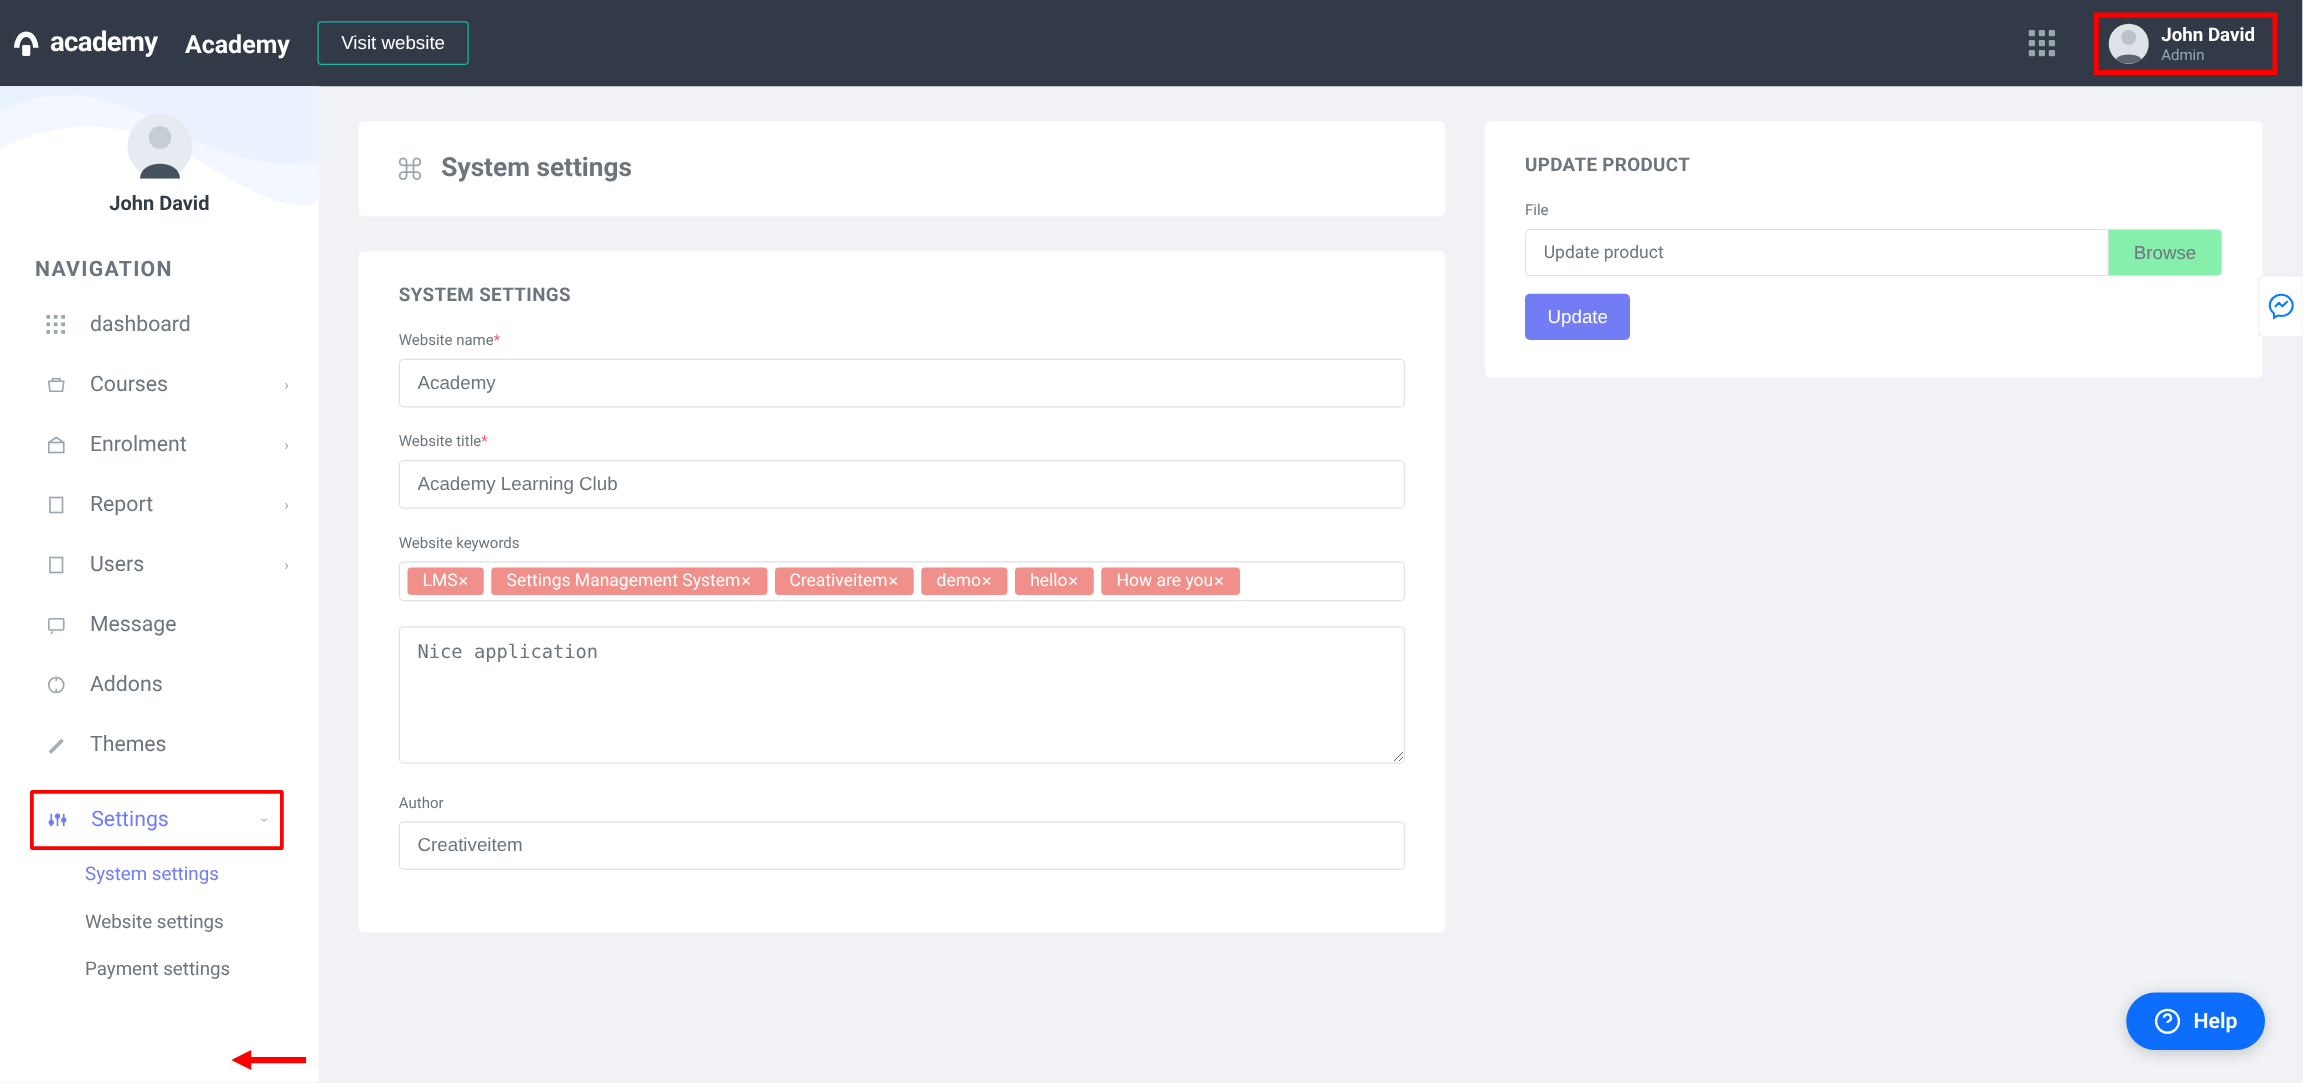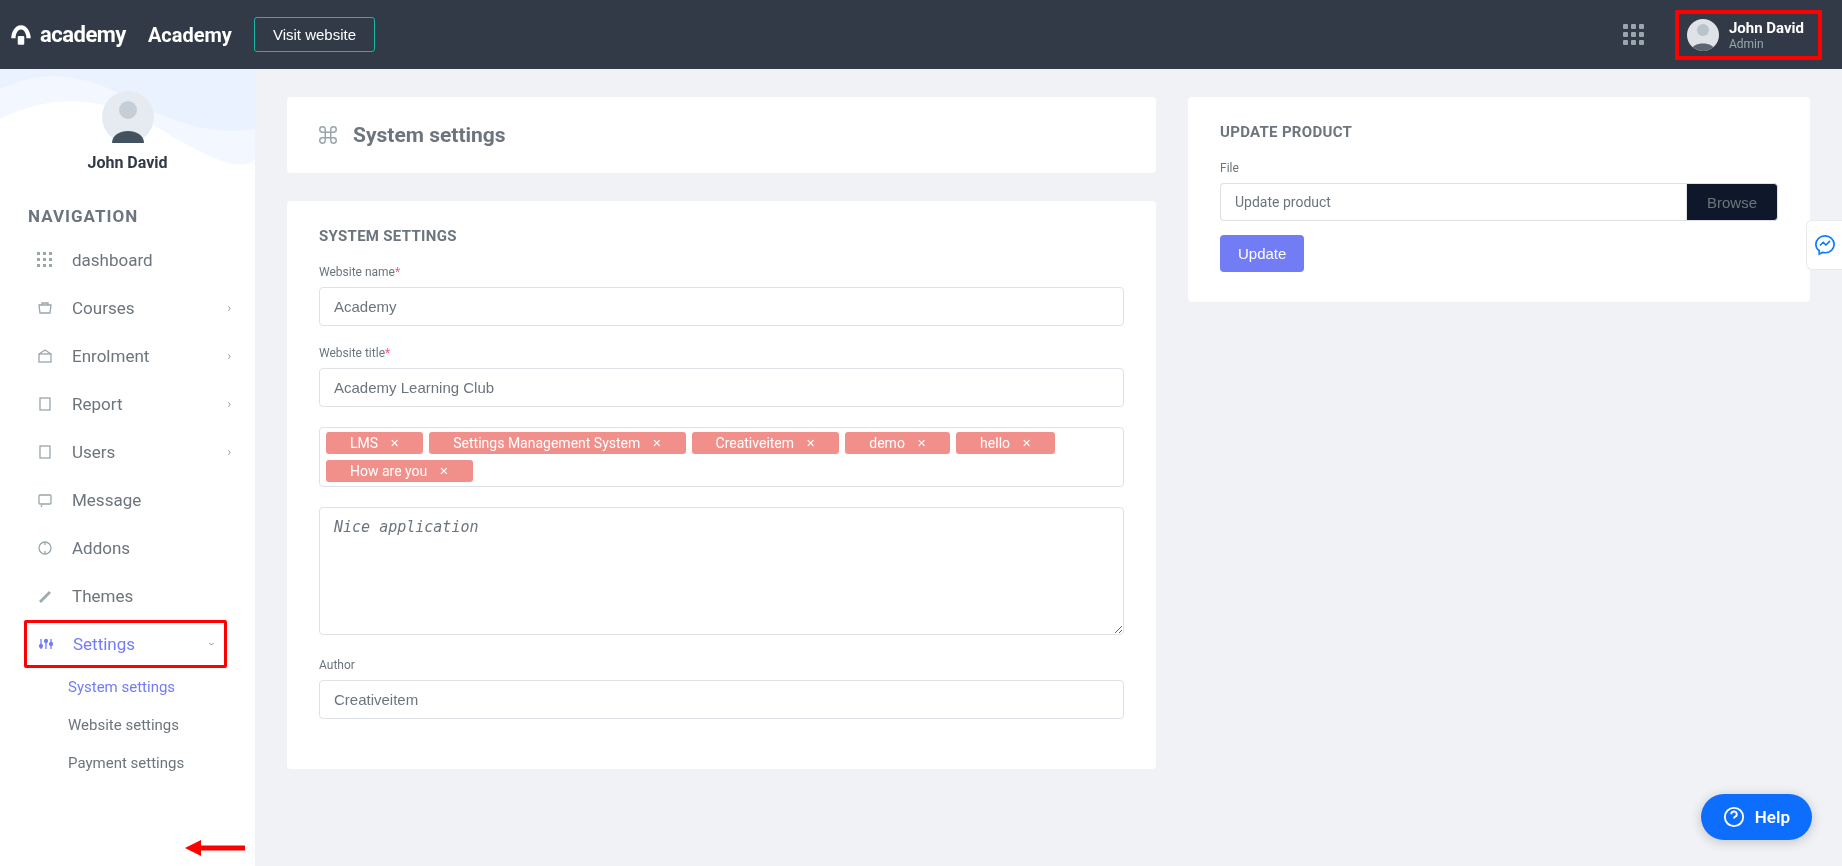--- a/index.html
+++ b/index.html
@@ -25,44 +25,44 @@
 .layout { display: flex; height: 797px; }
 .sidebar { width: 255px; background: #fff; position: relative; overflow: hidden; }
 .sidebar-bg { position: absolute; top: 0; left: 0; right: 0; height: 130px; pointer-events: none; opacity: .18; }
 .sidebar-avatar { width: 52px; height: 52px; border-radius: 50%; background: #e6ebf1; margin: 22px auto 10px; display: flex; align-items: center; justify-content: center; position: relative; }
 .sidebar-username { text-align: center; font-weight: 700; color: #313a46; font-size: 16px; margin-bottom: 24px; }
 .nav-title { font-size: 17px; font-weight: 700; letter-spacing: 1px; color: #6c757d; padding: 10px 28px 10px 28px; }
 .nav-item { display: flex; align-items: center; padding: 14px 20px 14px 36px; color: #6c757d; cursor: pointer; font-size: 17px; gap: 18px; position: relative; }
 .nav-item .ico { width: 18px; height: 18px; display: inline-flex; align-items: center; justify-content: center; }
 .nav-item .chev { position: absolute; right: 24px; font-size: 12px; color: #98a6ad; }
 .nav-item.open { color: #727cf5; }
-.nav-item.highlighted { border: 3px solid #ff0000; margin: 0 28px 0 24px; padding: 11px 10px; border-radius: 2px; align-items: center; }
+.nav-item.highlighted { border: 3px solid #ff0000; margin: 12px 28px 0 24px; padding: 11px 10px; border-radius: 2px; align-items: center; }
 .sub-item { display: block; padding: 10px 20px 10px 68px; color: #6c757d; font-size: 15px; cursor: pointer; }
 .sub-item.active { color: #727cf5; }
 .arrow-annot { position: absolute; left: 185px; top: 769px; }
 
 
 .main { flex: 1; padding: 28px 32px 0 32px; display: flex; gap: 32px; align-items: flex-start; }
 .page-header { background: #fff; border-radius: 4px; padding: 26px 30px; display: flex; align-items: center; gap: 14px; margin-bottom: 28px; }
 .page-header h1 { font-weight: 700; font-size: 21px; color: #6c757d; }
 .col-left { flex: 1; display: flex; flex-direction: column; }
 .col-right { width: 622px; }
 .card { background: #fff; border-radius: 4px; padding: 26px 32px 30px; }
 .card-title { font-weight: 700; font-size: 15px; letter-spacing: .3px; color: #6c757d; margin-bottom: 20px; }
 .form-group { margin-bottom: 20px; }
 .form-label { display: block; font-size: 12px; color: #6c757d; margin-bottom: 8px; }
 .req { color: #fa5c7c; }
 .form-control { width: 100%; border: 1px solid #dee2e6; border-radius: 4px; padding: 10px 14px; font-size: 15px; color: #6c757d; background: #fff; }
-textarea.form-control { resize: both; height: 128px; font-style: italic; }
+textarea.form-control { resize: both; height: 110px; }
 .tags-wrap { border: 1px solid #dee2e6; border-radius: 4px; padding: 4px 6px; display: flex; flex-wrap: wrap; gap: 6px; align-items: center; }
-.tag { background: #f1908b; color: #fff; padding: 3px 24px; border-radius: 3px; font-size: 14px; display: inline-flex; align-items: center; gap: 12px; }
+.tag { background: #f1908b; color: #fff; padding: 3px 12px; border-radius: 3px; font-size: 14px; display: inline-flex; align-items: center; gap: 0; }
 .tag .x { font-size: 11px; cursor: pointer; }
 .file-row { display: flex; }
 .file-input { flex: 1; border: 1px solid #dee2e6; border-right: none; border-radius: 4px 0 0 4px; padding: 10px 14px; color: #6c757d; background: #fff; }
-.browse-btn { border: 1px solid #dee2e6; background: #0f172a; color: #6c757d; padding: 0 20px; border-radius: 0 4px 4px 0; font-size: 15px; cursor: pointer; }
+.browse-btn { border: 1px solid #dee2e6; background: #86efac; color: #6c757d; padding: 0 20px; border-radius: 0 4px 4px 0; font-size: 15px; cursor: pointer; }
 .update-btn { background: #727cf5; color: #fff; border: none; padding: 10px 18px; border-radius: 4px; font-size: 15px; cursor: pointer; margin-top: 14px; }
 
 
 .help-pill { position: absolute; bottom: 26px; right: 30px; background: #0d6efd; color: #fff; border-radius: 999px; padding: 12px 22px; display: flex; align-items: center; gap: 10px; font-weight: 600; font-size: 17px; cursor: pointer; box-shadow: 0 2px 12px rgba(0,0,0,.2); }
 .messenger-tab { position: absolute; top: 220px; right: 0; background: #fff; border: 1px solid #e9ecef; border-right: none; border-radius: 6px 0 0 6px; width: 36px; height: 50px; display: flex; align-items: center; justify-content: center; cursor: pointer; }
 
 svg { display: block; }
 </style>
 </head>
 <body>
@@ -250,20 +250,21 @@
           <label class="form-label"><span>Website name</span><span class="req">*</span></label>
           <input class="form-control" value="Academy" style="">
         </div>
 
         <div class="form-group">
           <label class="form-label"><span>Website title</span><span class="req">*</span></label>
           <input class="form-control" value="Academy Learning Club" style="">
         </div>
 
         <div class="form-group">
+          <label class="form-label">Website keywords</label>
           <div class="tags-wrap" id="tags">
               <span class="tag">
                 <span>LMS</span>
                 <span class="x">✕</span>
               </span>
               <span class="tag">
                 <span>Settings Management System</span>
                 <span class="x">✕</span>
               </span>
               <span class="tag">

